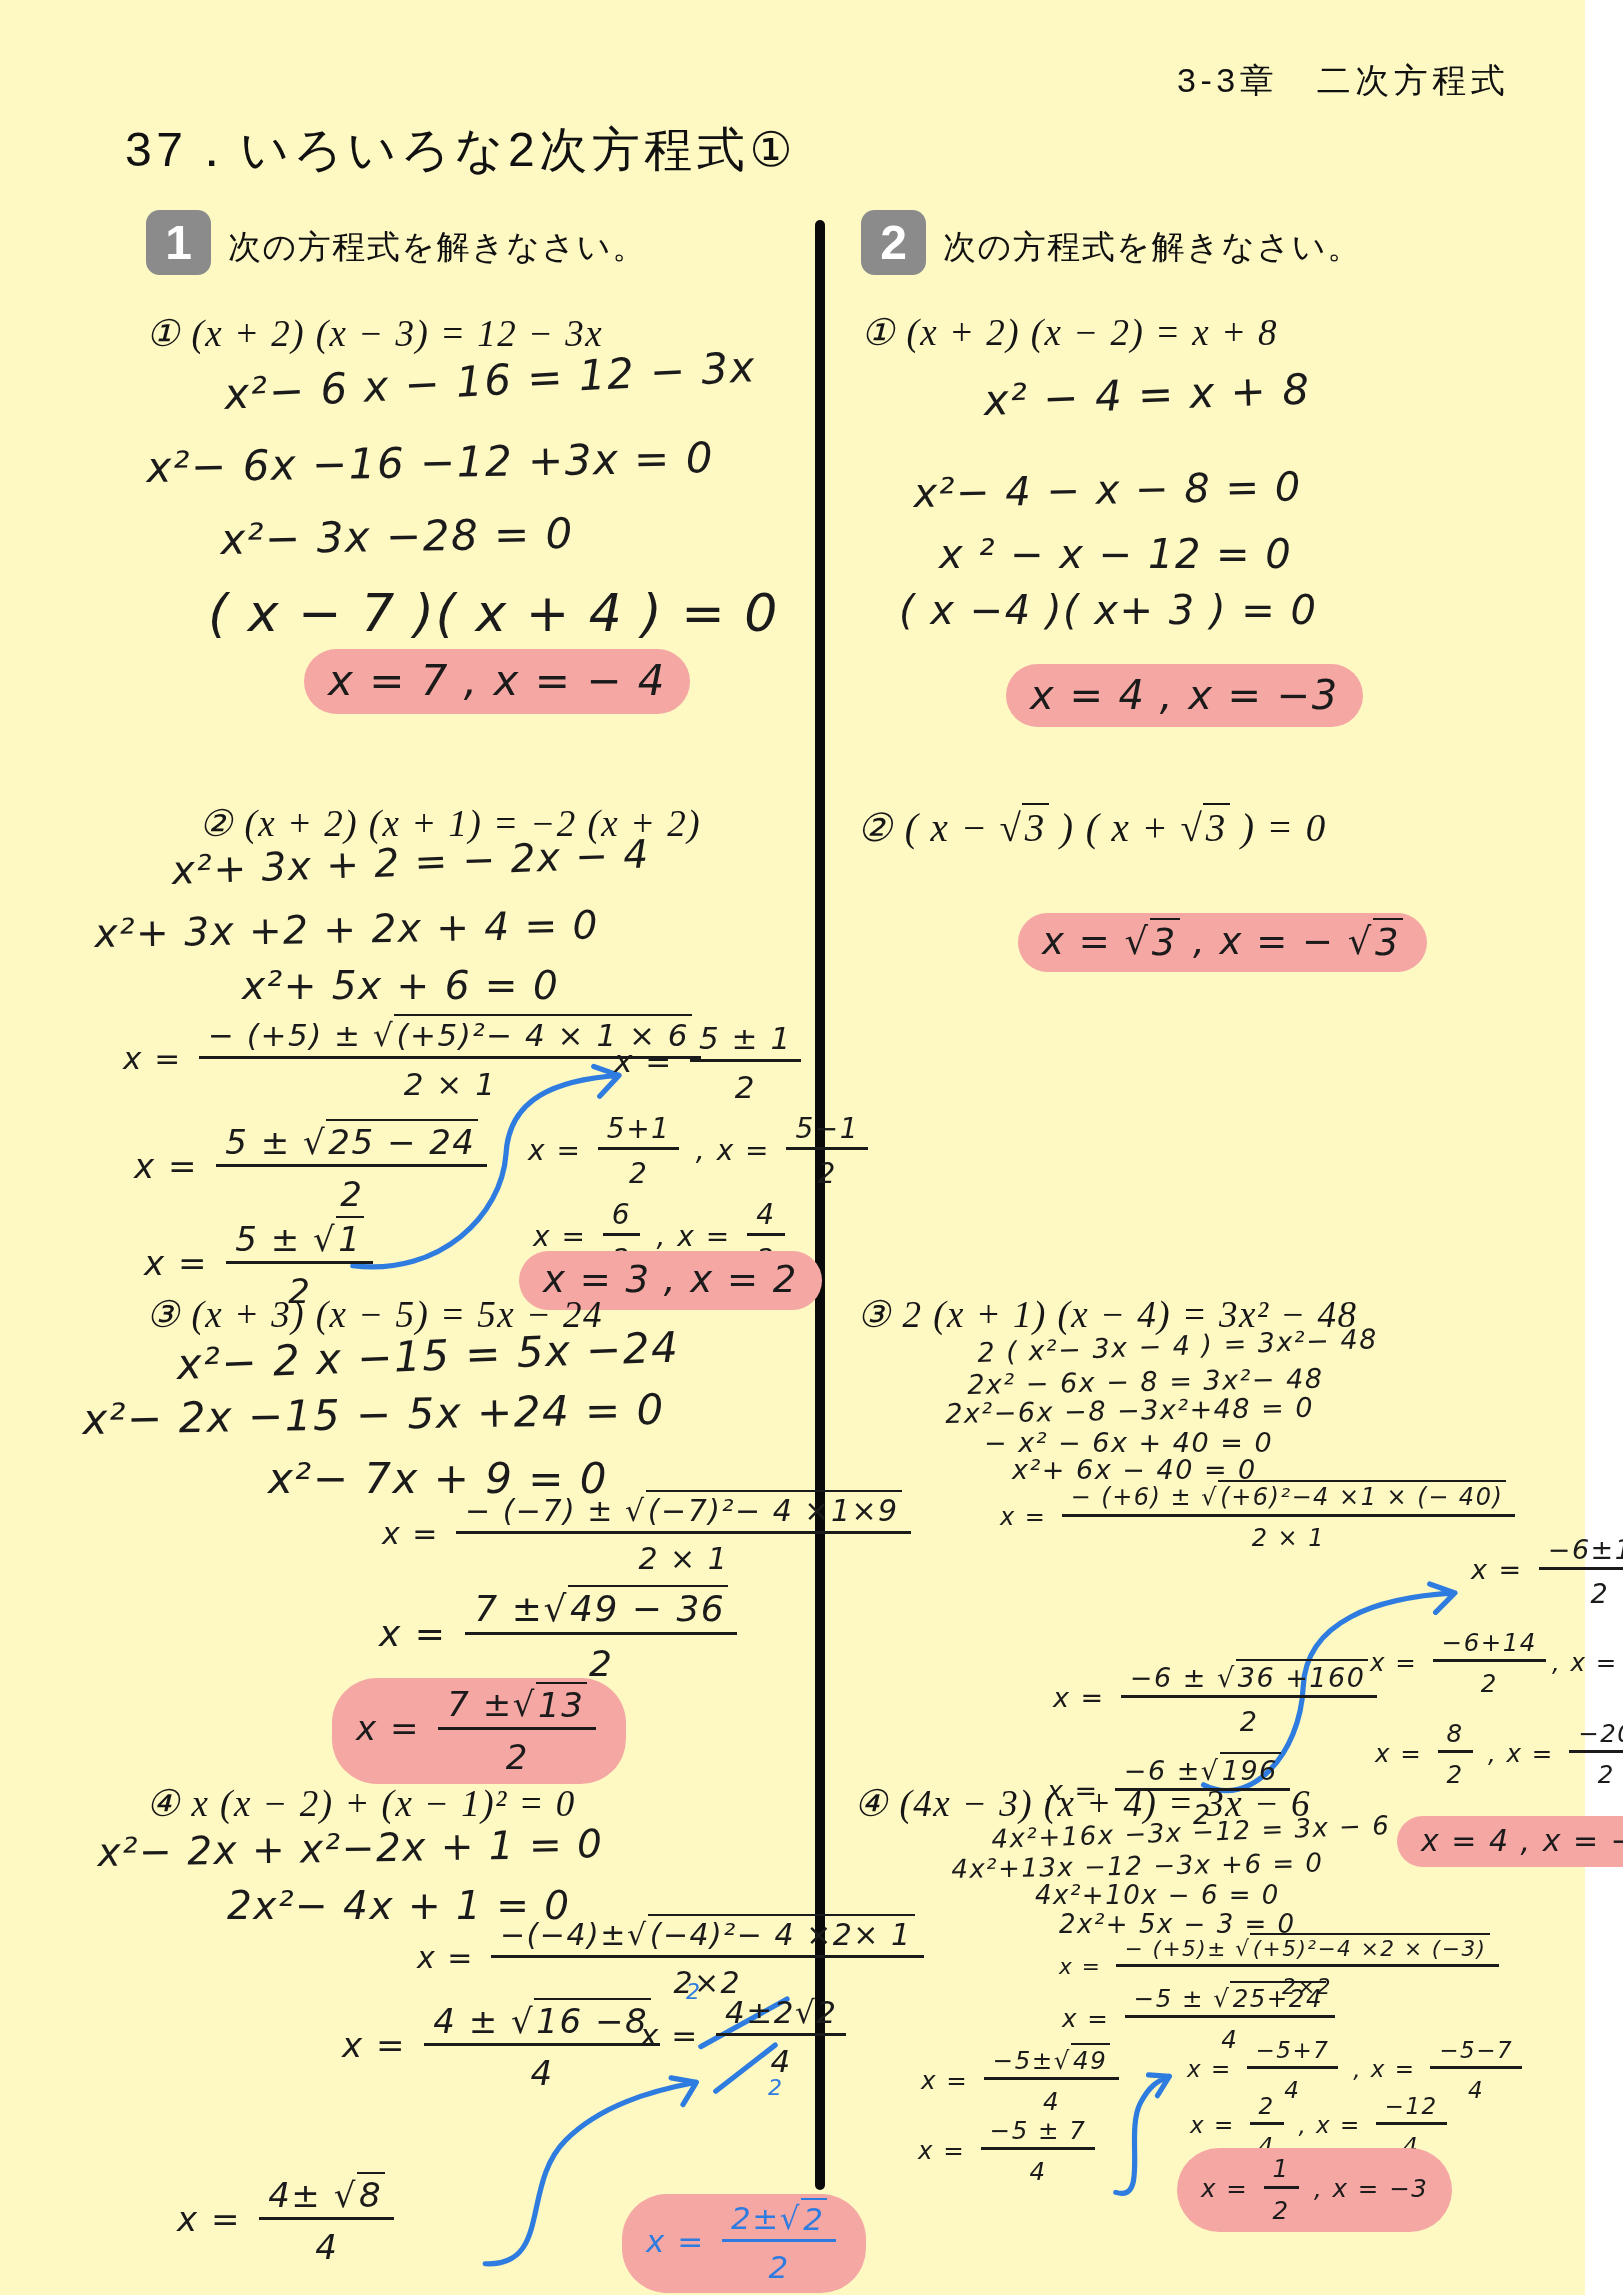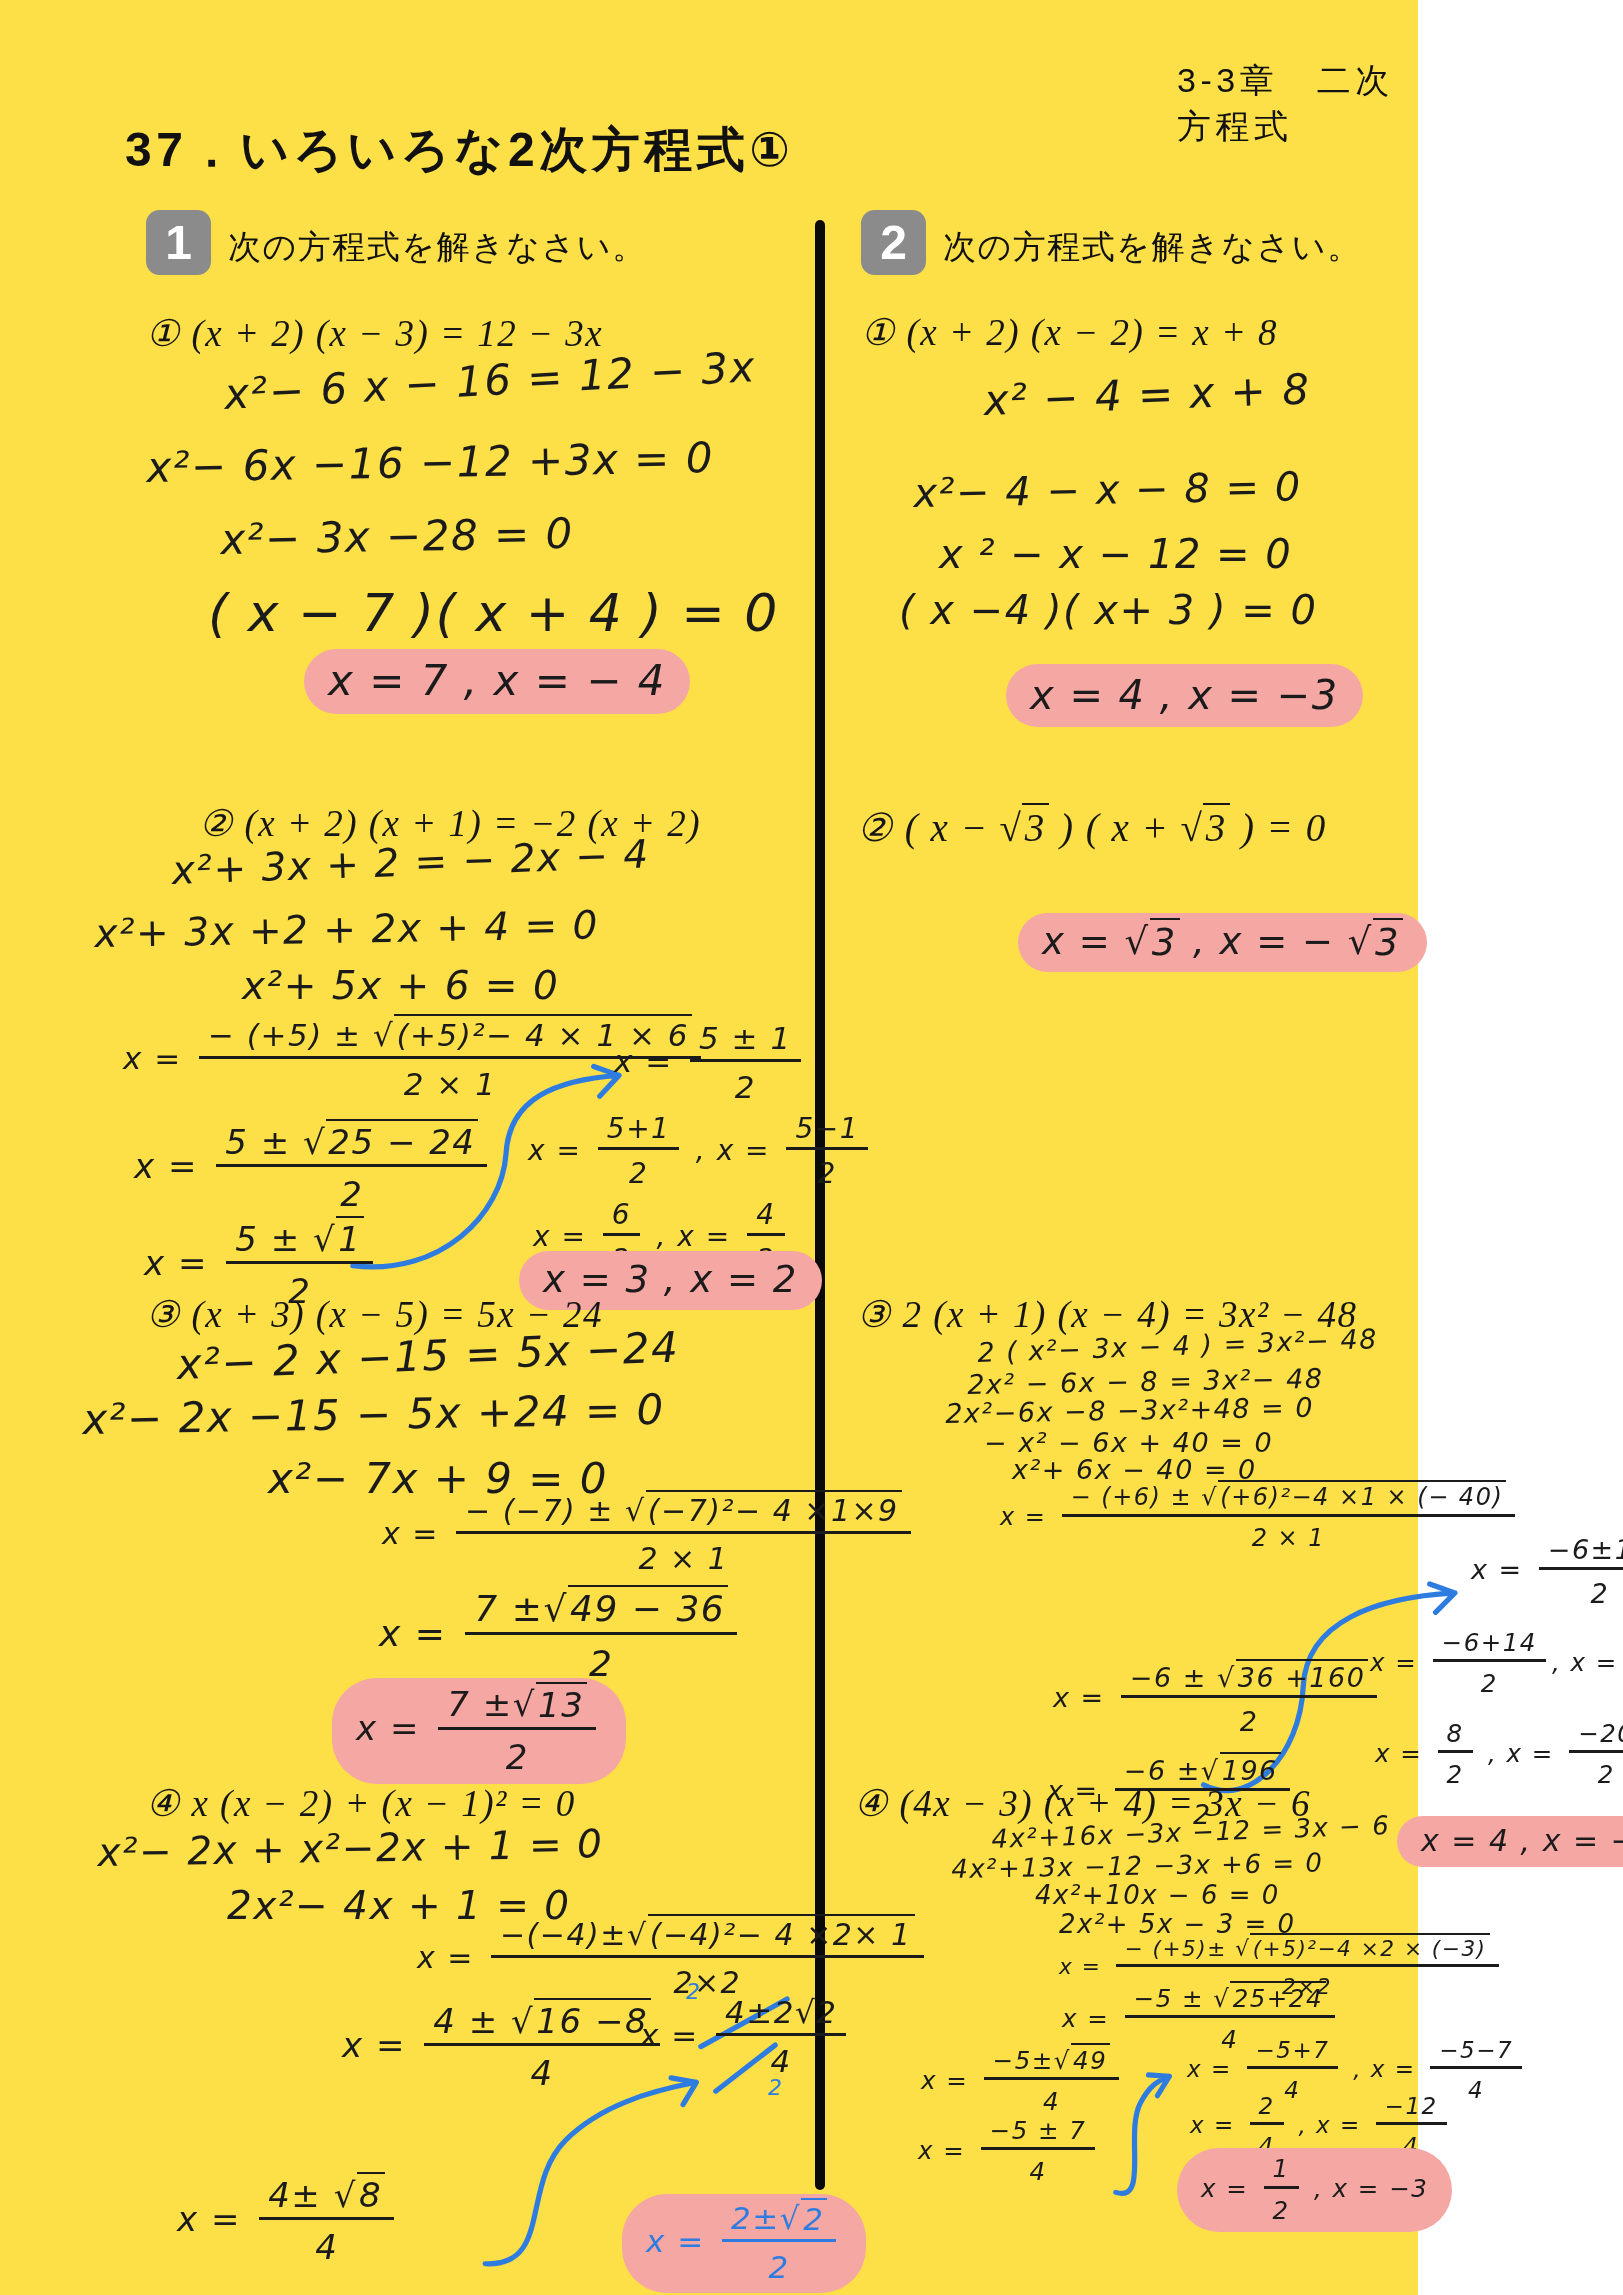--- a/index.html
+++ b/index.html
@@ -1,26 +1,26 @@
 <!DOCTYPE html>
 <html style="--hl: #f5a7a4; --blue: #2e7ce0; --ink: #1b1b1b; --badge: #8b8b8b;font-size:12px"><head>
 <meta charset="utf-8">
 <style>
   :root{
     --ink:#1b1b1b; --blue:#2e7ce0; --hl:#f5a7a4; --badge:#8b8b8b;
   }
   html,body{margin:0;padding:0;}
   body{width:1624px;height:2295px;background:#ffffff;overflow:hidden;
        font-family:"Liberation Sans","DejaVu Sans",sans-serif;}
-  #stage{position:relative;width:1418px;height:2295px;background:#fde047;}
+  #stage{position:relative;width:1585px;height:2295px;background:#fef9c3;}
 
   .chapter{position:absolute;left:1177px;top:58px;font-size:34px;color:#111;
            letter-spacing:4.5px;}
   .title{position:absolute;left:125px;top:118px;font-size:48px;color:#111;
-         font-weight:bold;letter-spacing:4.5px;}
+         font-weight:normal;letter-spacing:4.5px;}
 
   .badge{position:absolute;width:65px;height:65px;background:var(--badge);
          border-radius:13.4px;color:#fff;font-size:48px;font-weight:bold;
          display:flex;align-items:center;justify-content:center;}
   #badge-1{left:146px;top:210px;}
   #badge-2{left:861px;top:210px;}
   .prompt{position:absolute;font-size:33px;color:#111;letter-spacing:1.5px;}
   #prompt-1{left:228px;top:225px;}
   #prompt-2{left:943px;top:225px;}
 

